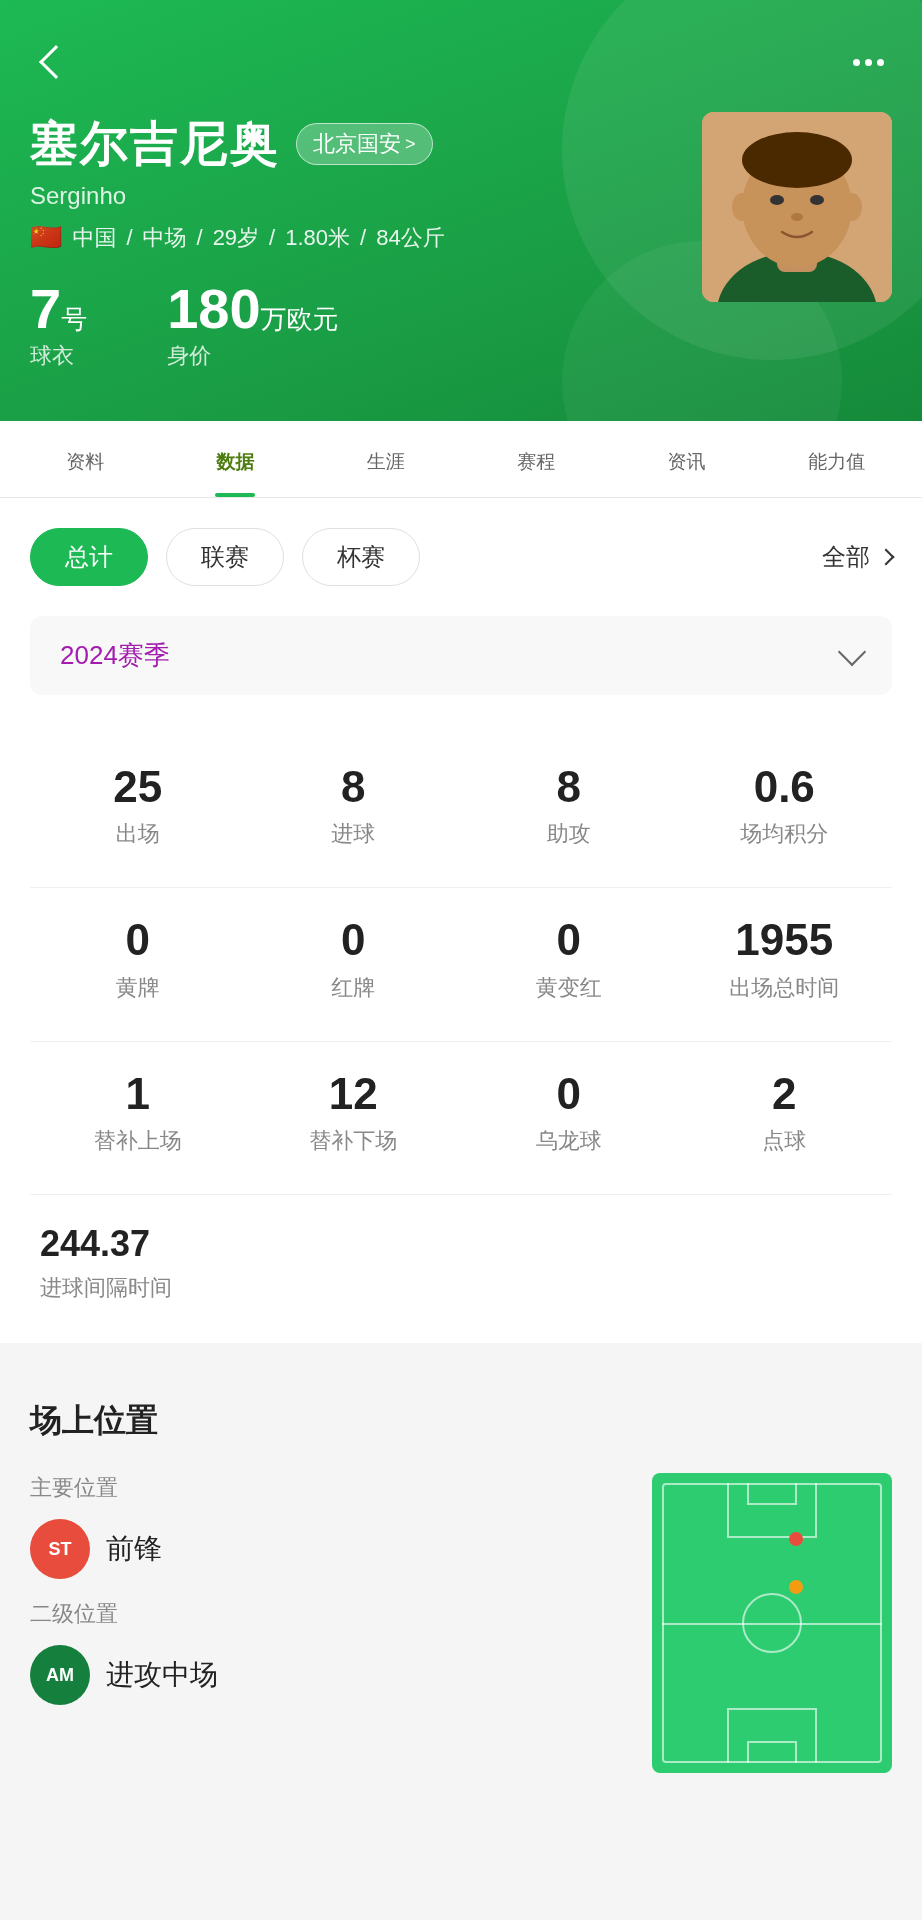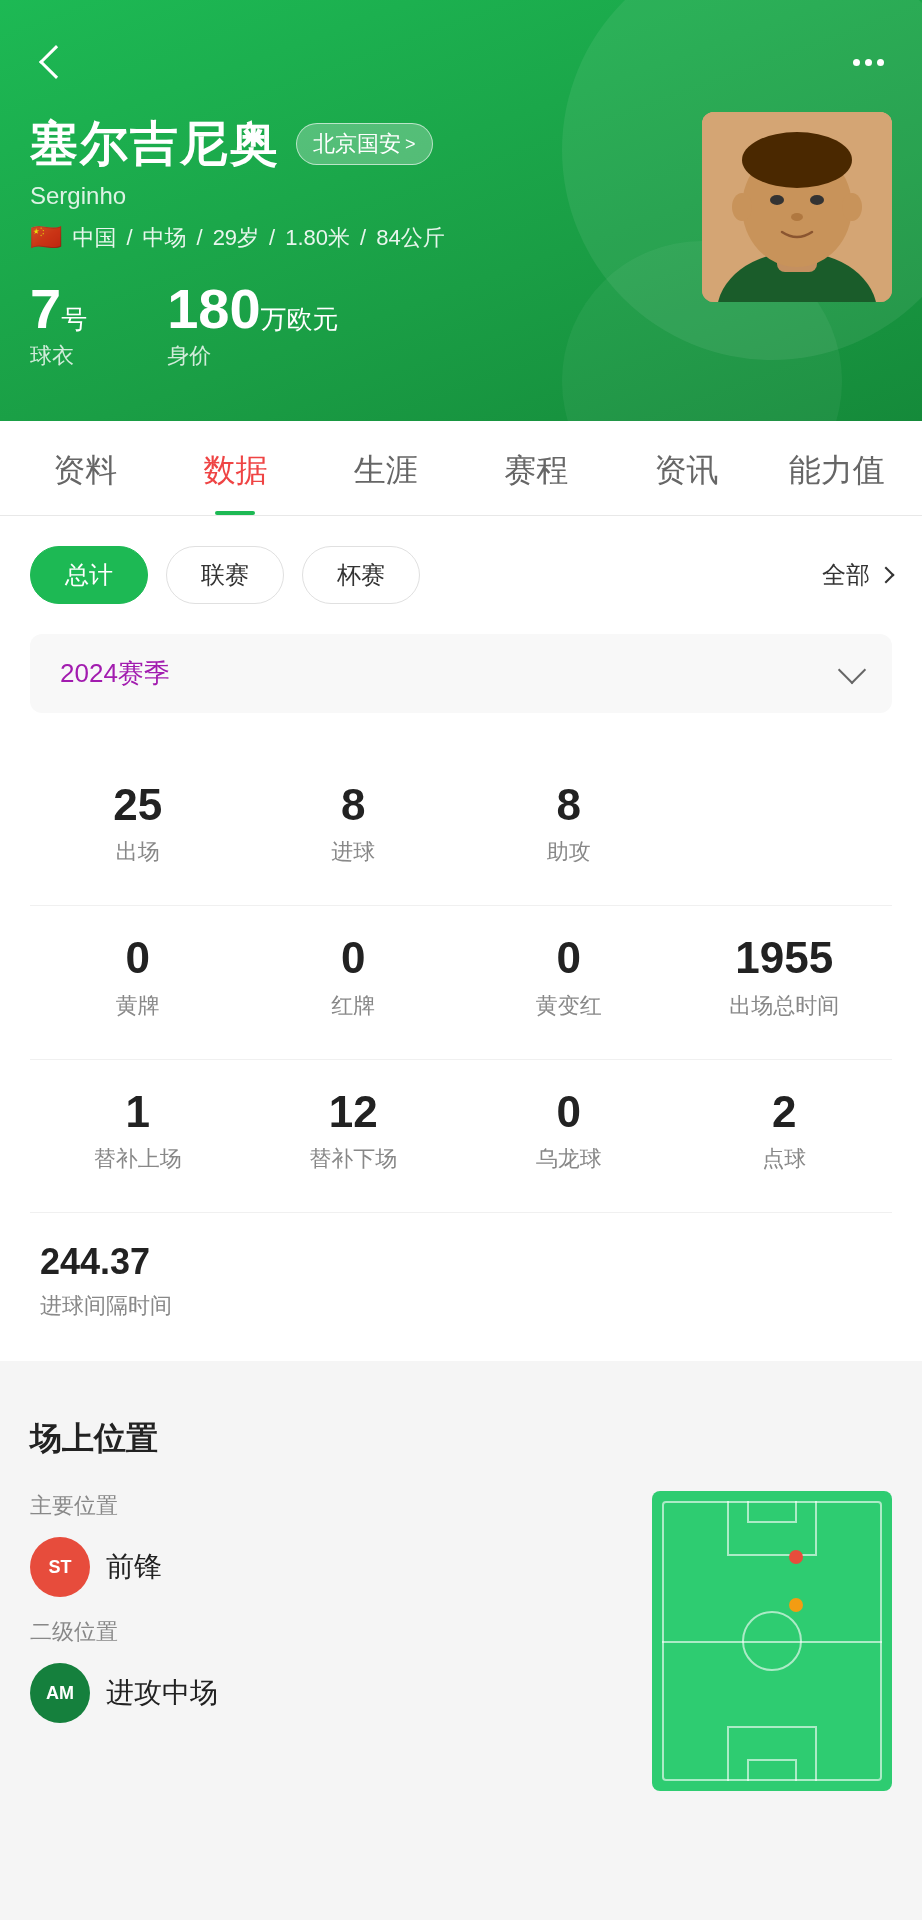--- a/index.html
+++ b/index.html
@@ -179,29 +179,29 @@
       z-index: 10;
     }
     .tabs {
       display: flex;
       padding: 0 10px;
     }
     .tab {
       flex: 1;
       text-align: center;
       padding: 28px 8px 22px;
-      font-size: 32px;
+      font-size: 19px;
       color: #666;
       cursor: pointer;
       position: relative;
       white-space: nowrap;
     }
     .tab.active {
-      color: #ef4444;
-      font-weight: 400;
+      color: #4d7c0f;
+      font-weight: 700;
     }
     .tab.active::after {
       content: '';
       position: absolute;
       bottom: 0;
       left: 50%;
       transform: translateX(-50%);
       width: 40px;
       height: 4px;
       background: #1db954;
@@ -595,20 +595,24 @@
       <span class="lbl">出场</span>
     </div>
     <div class="stat-cell">
       <span class="num">8</span>
       <span class="lbl">进球</span>
     </div>
     <div class="stat-cell">
       <span class="num">8</span>
       <span class="lbl">助攻</span>
     </div>
+    <div class="stat-cell">
+      <span class="num">0.6</span>
+      <span class="lbl">场均积分</span>
+    </div>
   </div>
 
   <div class="divider"></div>
 
   <div class="stats-grid">
     <div class="stat-cell">
       <span class="num">0</span>
       <span class="lbl">黄牌</span>
     </div>
     <div class="stat-cell">

